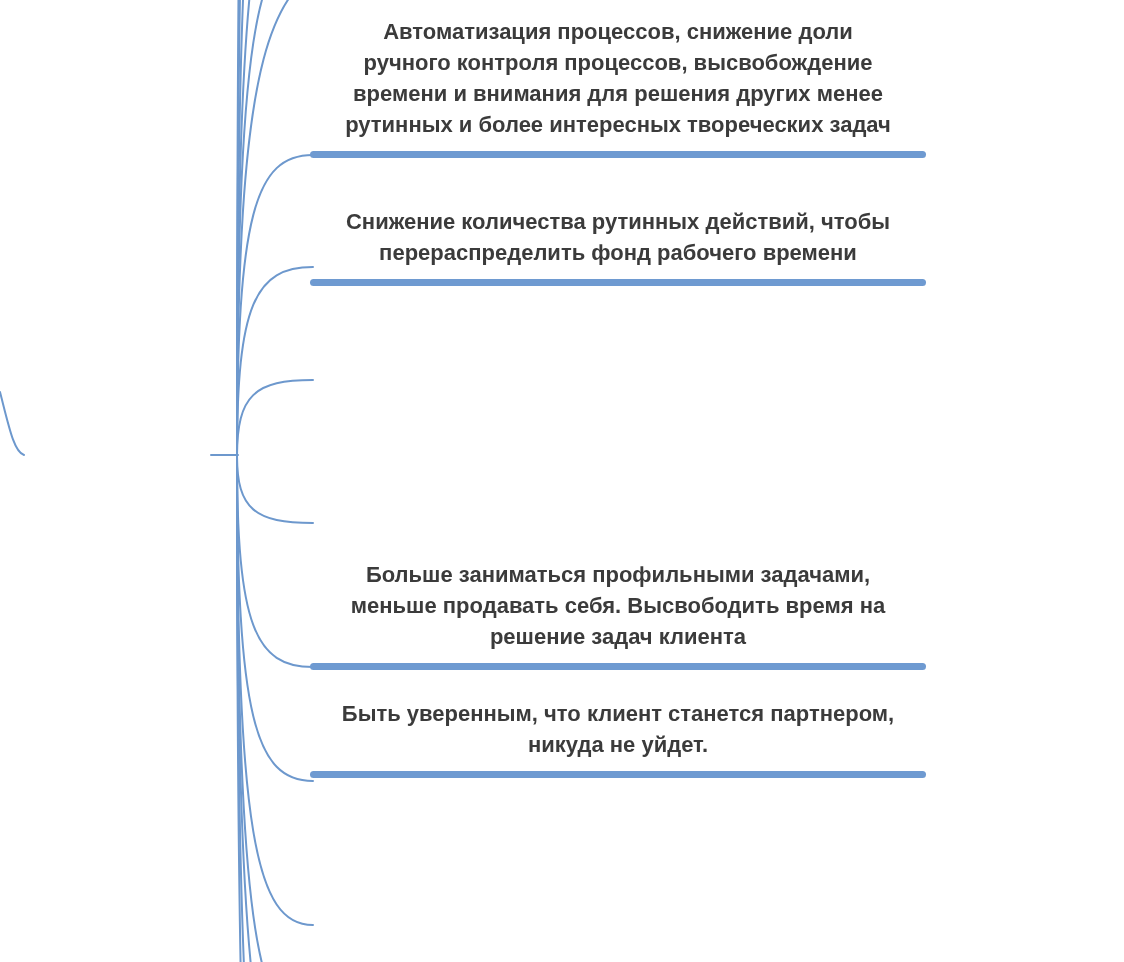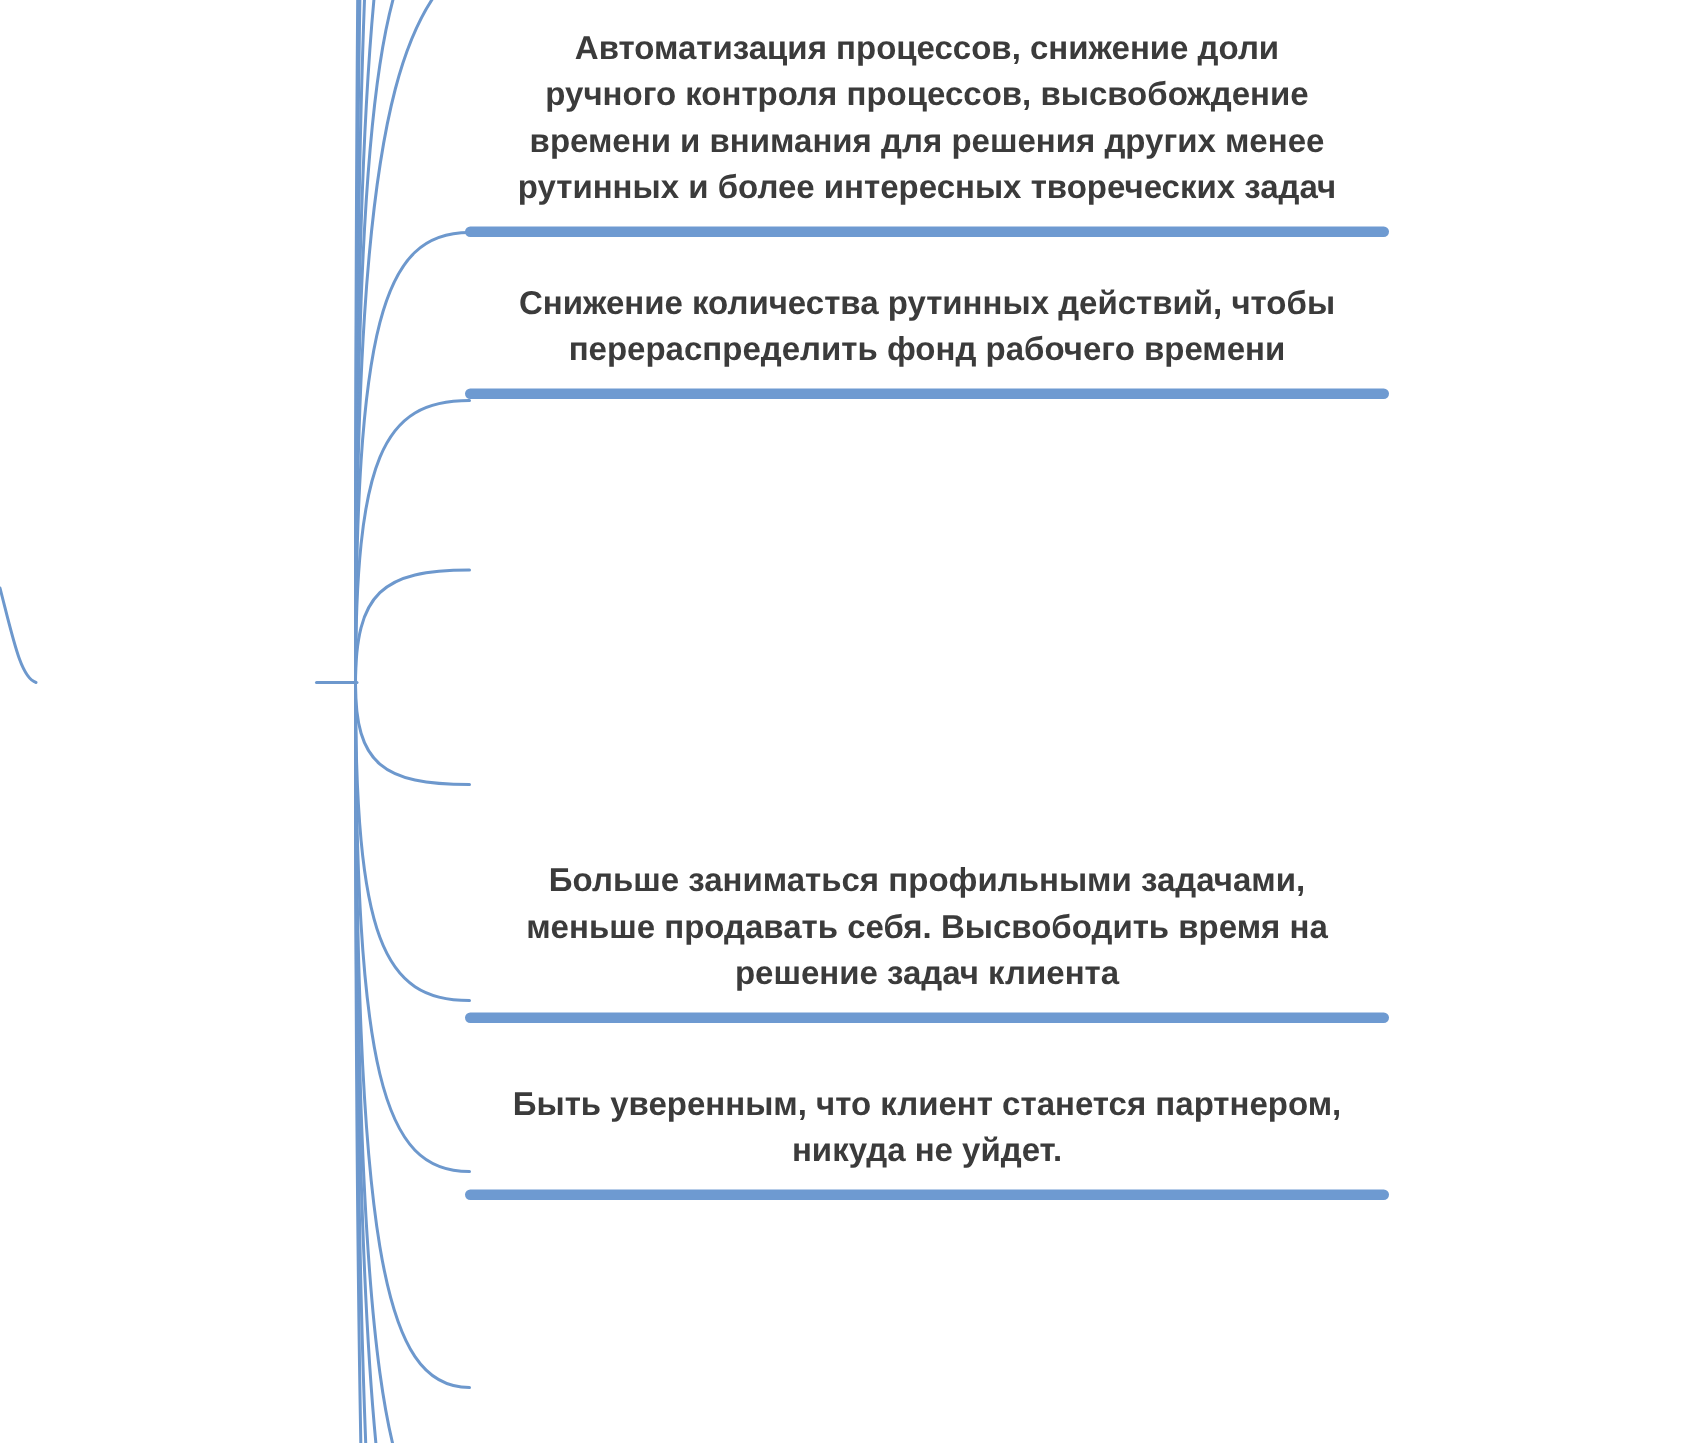--- a/index.html
+++ b/index.html
@@ -32,25 +32,25 @@
     padding-bottom:11px;
   }
   .underline-bar{
     width:100%;height:7px;
     background:var(--underline);
     border-radius:3.5px;
   }
   .root-node{left:23px;width:188px;bottom:504px;}
   .topic{left:310px;width:616px;}
   .t1{bottom:804px;}
-  .t2{bottom:696px;}
+  .t2{bottom:676px;}
   .t3{bottom:579px;}
   .t4{bottom:436px;}
-  .t5{bottom:280px;}
-  .t6{bottom:162px;}
+  .t5{bottom:292px;}
+  .t6{bottom:184px;}
   .t7{bottom:34px;}
 </style>
 </head>
 <body>
 
 <div class="canvas">
 
   <svg class="lines-svg" viewBox="0 0 1124 962" aria-hidden="true">
 
     <path d="M 0 392 C 9 427, 14 452, 24 455"></path>

